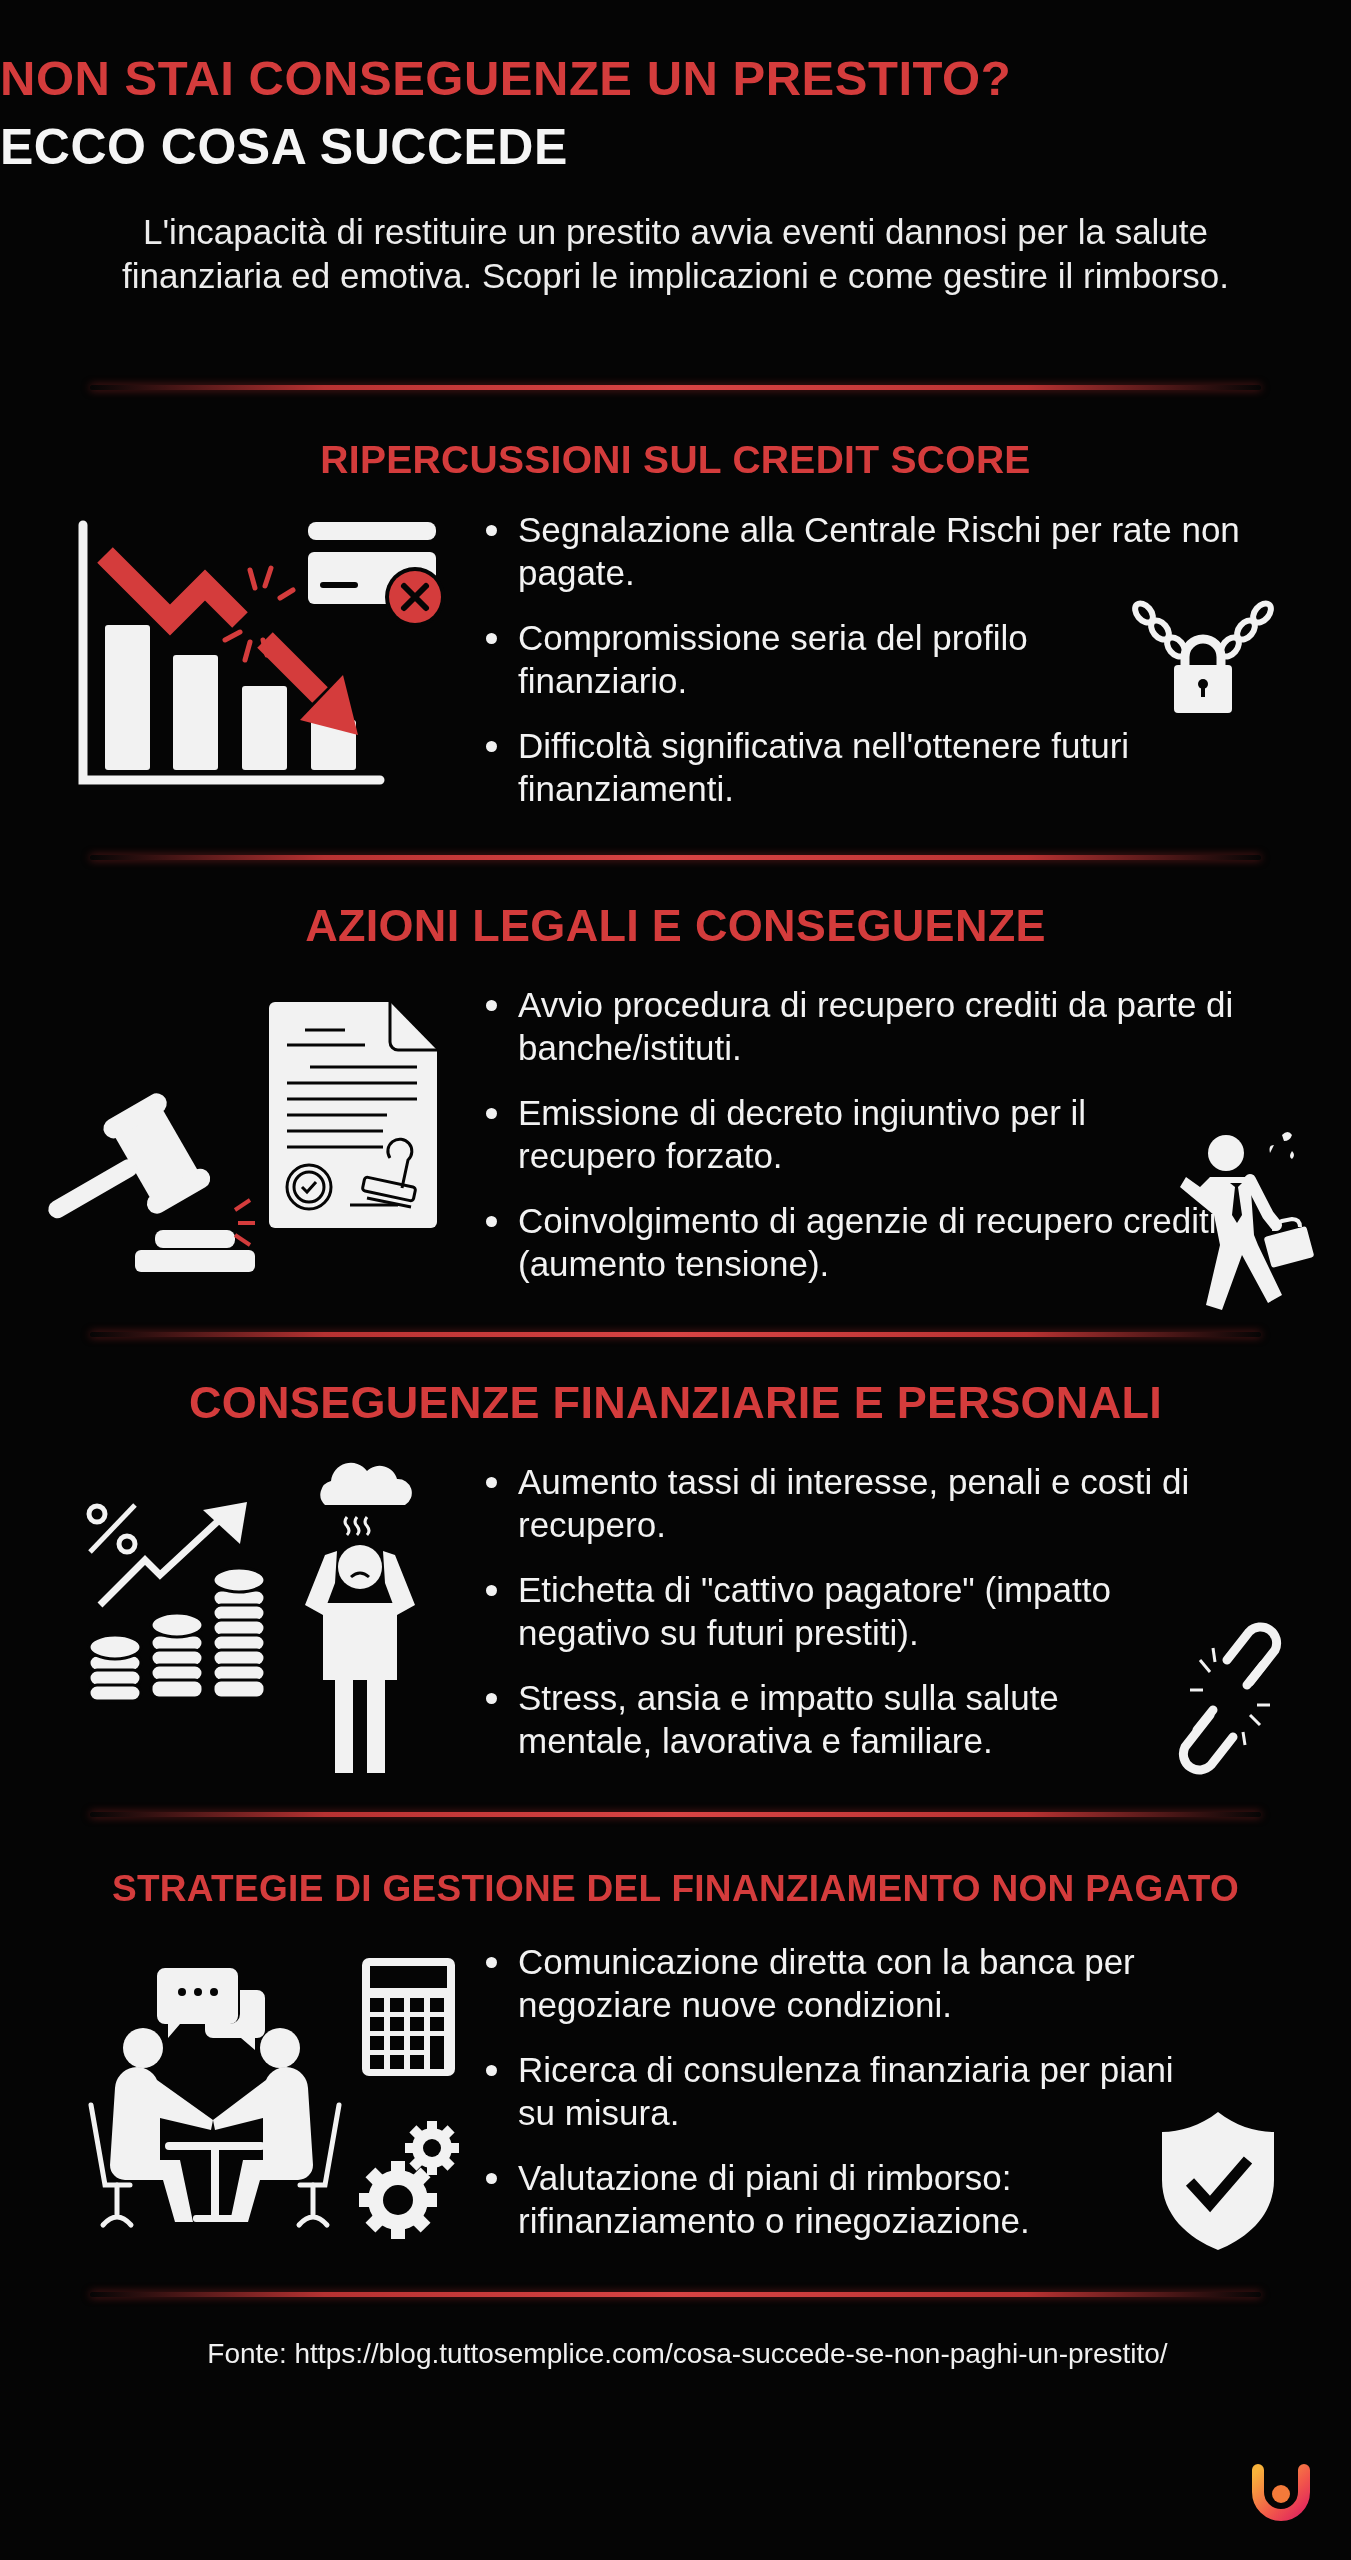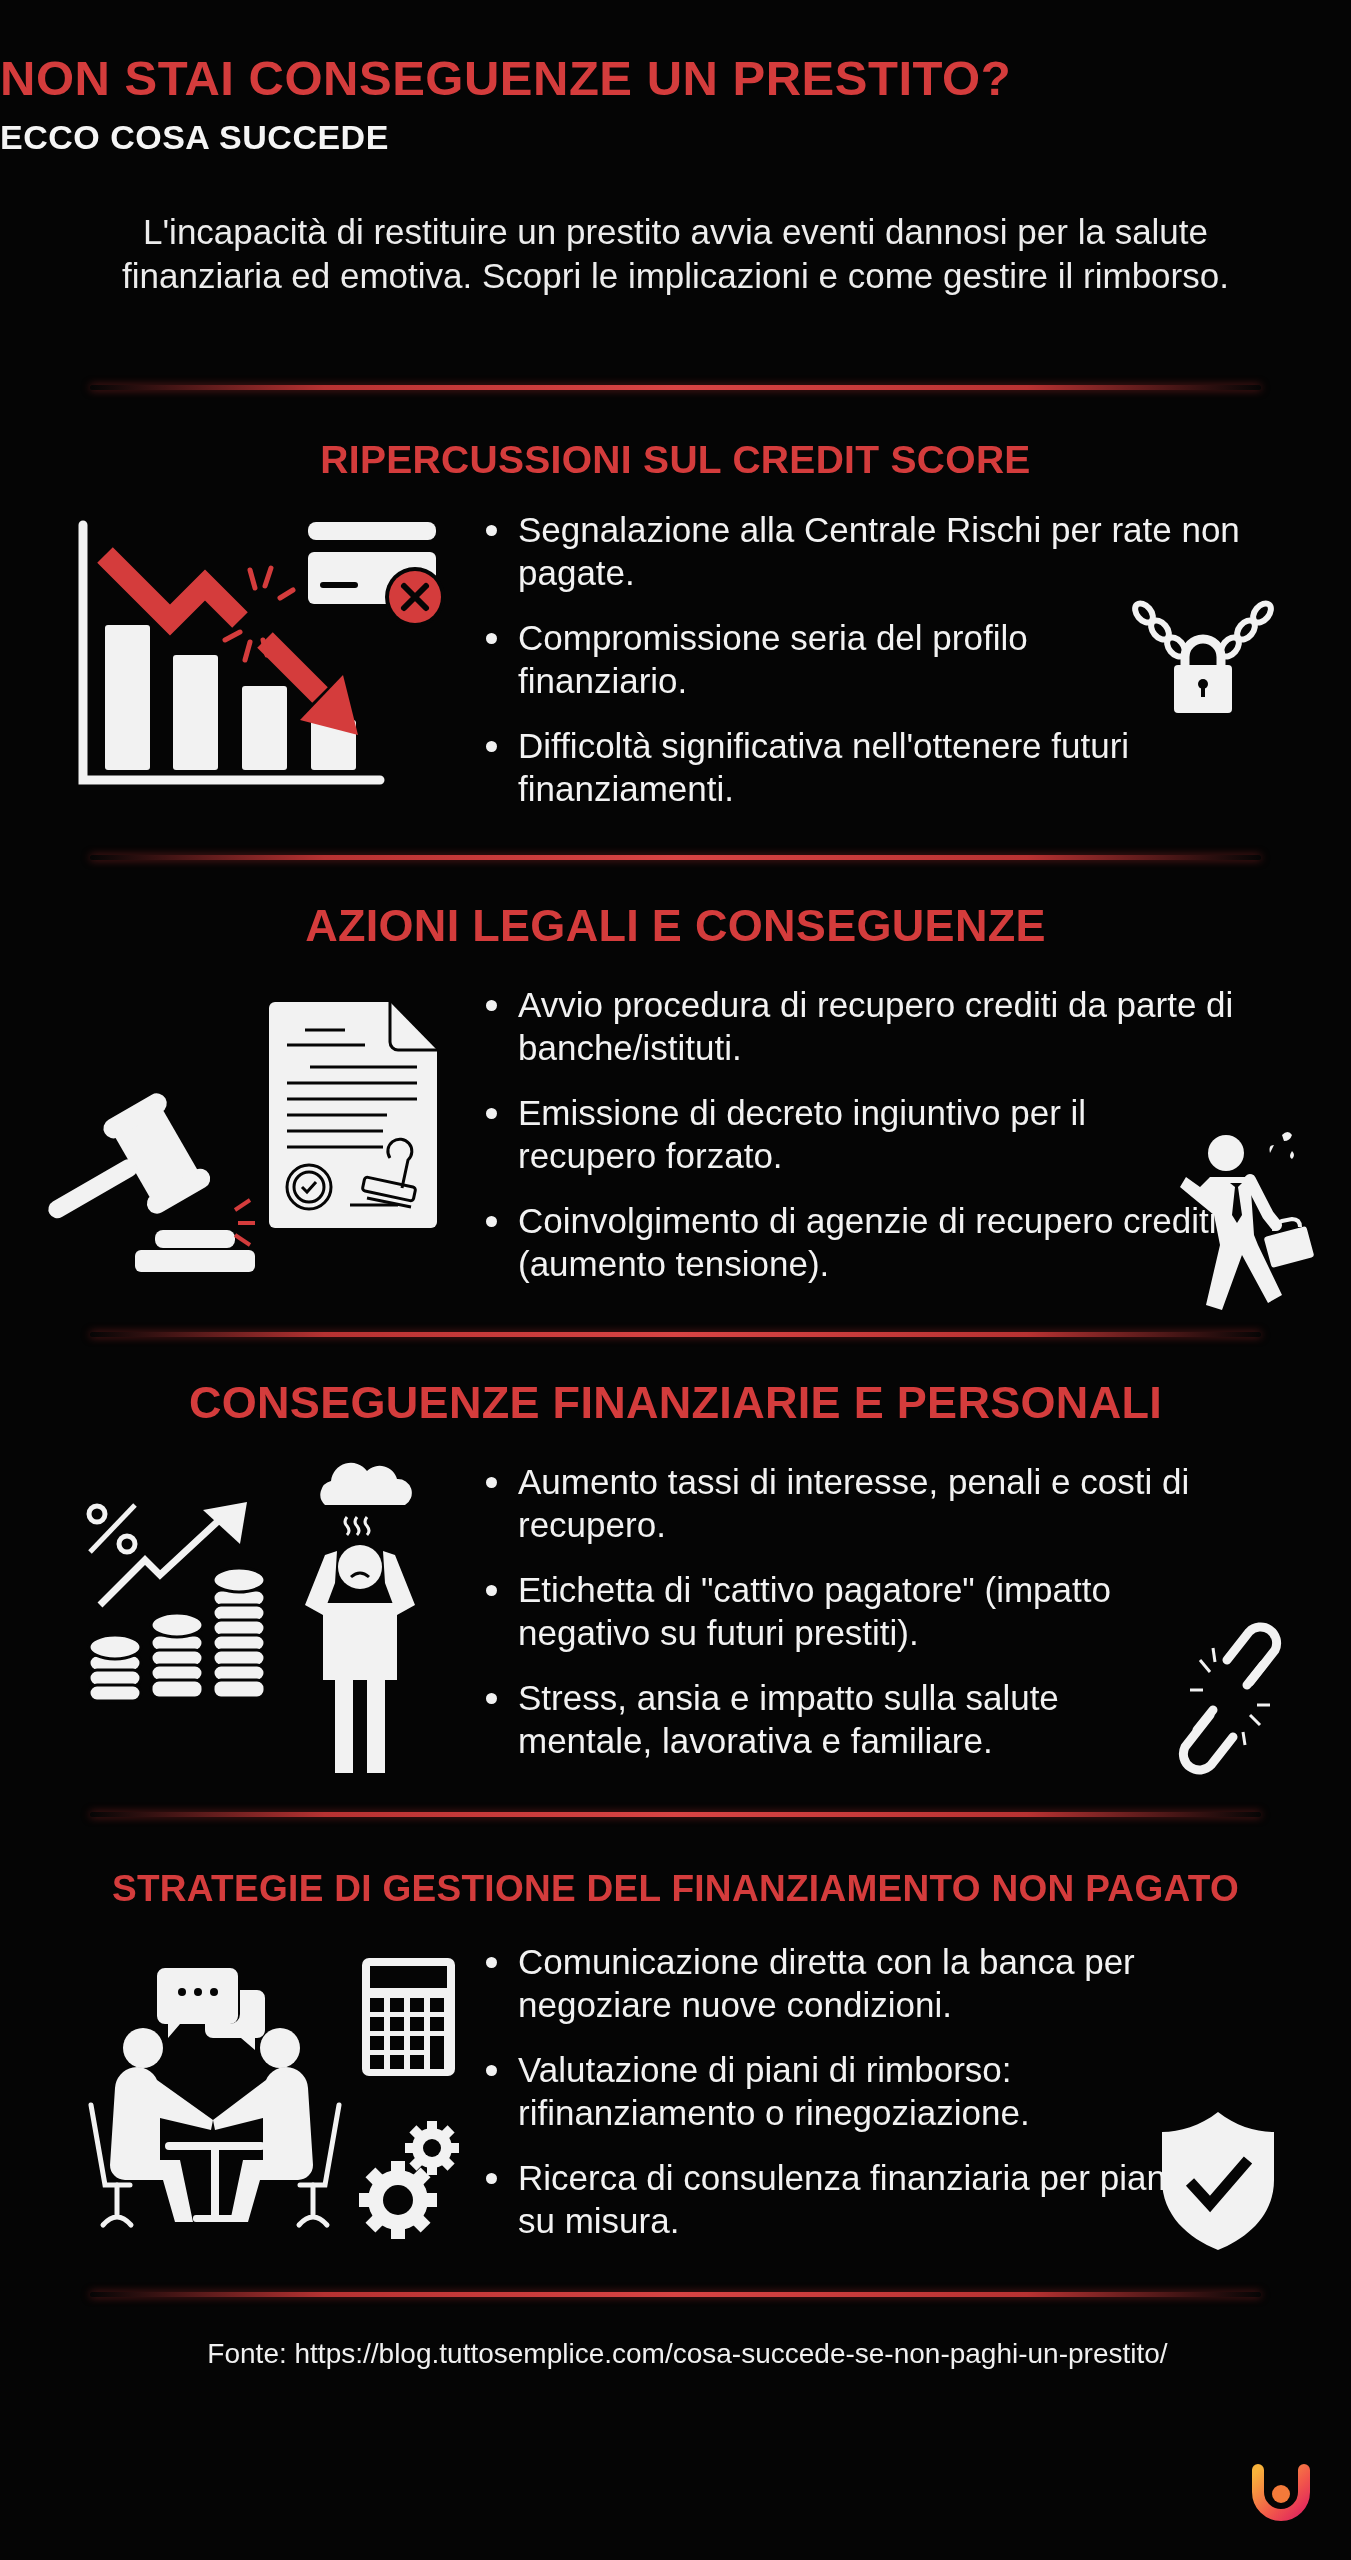--- a/index.html
+++ b/index.html
@@ -1,19 +1,19 @@
 <!DOCTYPE html>
 <html><head>
 <meta charset="utf-8">
 <style>
   * { box-sizing: border-box; margin: 0; padding: 0; }
   html, body { width: 1351px; height: 2560px; background: #050505; overflow: hidden; }
   body { font-family: "Liberation Sans", "DejaVu Sans", sans-serif; color: #f2f2f2; position: relative; }
   .title-red { position: absolute; top: 50px; left: 0; width: 1351px; font-size: 49px; font-weight: 700; color: #d43c3c; letter-spacing: 0.5px; }
-  .title-white { position: absolute; top: 118px; left: 0; width: 1351px; font-size: 34px; font-weight: 700; color: #f5f5f5; letter-spacing: 0.5px; }
+  .title-white { position: absolute; top: 118px; left: 0; width: 1351px; font-size: 50px; font-weight: 700; color: #f5f5f5; letter-spacing: 0.5px; }
   .intro { position: absolute; top: 210px; left: 90px; width: 1171px; text-align: center; font-size: 35px; line-height: 44px; color: #ececec; }
 
   .divider { position: absolute; left: 90px; width: 1171px; height: 5px; border-radius: 3px;
     background: linear-gradient(90deg, rgba(180,40,40,0) 0%, #b83232 20%, #d94444 50%, #b83232 80%, rgba(180,40,40,0) 100%);
     box-shadow: 0 0 8px rgba(200,50,50,0.5); }
 
   .section-title { position: absolute; left: 0; width: 1351px; text-align: center; font-weight: 700; color: #d43c3c; letter-spacing: 0.3px; }
 
   .bullets { position: absolute; left: 478px; list-style: none; }
   .bullets li { position: relative; padding-left: 40px; font-size: 35px; line-height: 43px; color: #f2f2f2; margin-bottom: 22px; }
@@ -289,22 +289,22 @@
         <rect x="-7" y="-39" width="14" height="78" transform="rotate(45)"></rect>
           <rect x="-7" y="-39" width="14" height="78" transform="rotate(-45)"></rect>
       </g>
     </g>
     <circle cx="74" cy="28" r="9" fill="#050505"></circle>
     <circle cx="40" cy="80" r="15" fill="#050505"></circle>
   </svg>
 </div>
 <ul class="bullets" style="top:1940px;width:800px">
   <li style="width:780px">Comunicazione diretta con la banca per negoziare nuove condizioni.</li>
+  <li style="width:720px">Ricerca di consulenza finanziaria per piani su misura.</li>
   <li style="width:660px">Valutazione di piani di rimborso: rifinanziamento o rinegoziazione.</li>
-  <li style="width:720px">Ricerca di consulenza finanziaria per piani su misura.</li>
 </ul>
 <div class="icon" style="left:1158px;top:2110px;width:120px;height:142px">
   <svg viewBox="0 0 120 142">
     <path d="M60 2 C42 16 22 22 4 22 V70 C4 105 30 128 60 140 C90 128 116 105 116 70 V22 C98 22 78 16 60 2 Z" fill="#f2f2f2"></path>
     <path d="M32 72 L52 94 L90 50" fill="none" stroke="#050505" stroke-width="11"></path>
   </svg>
 </div>
 
 <div class="divider" style="top:2292px"></div>
 

